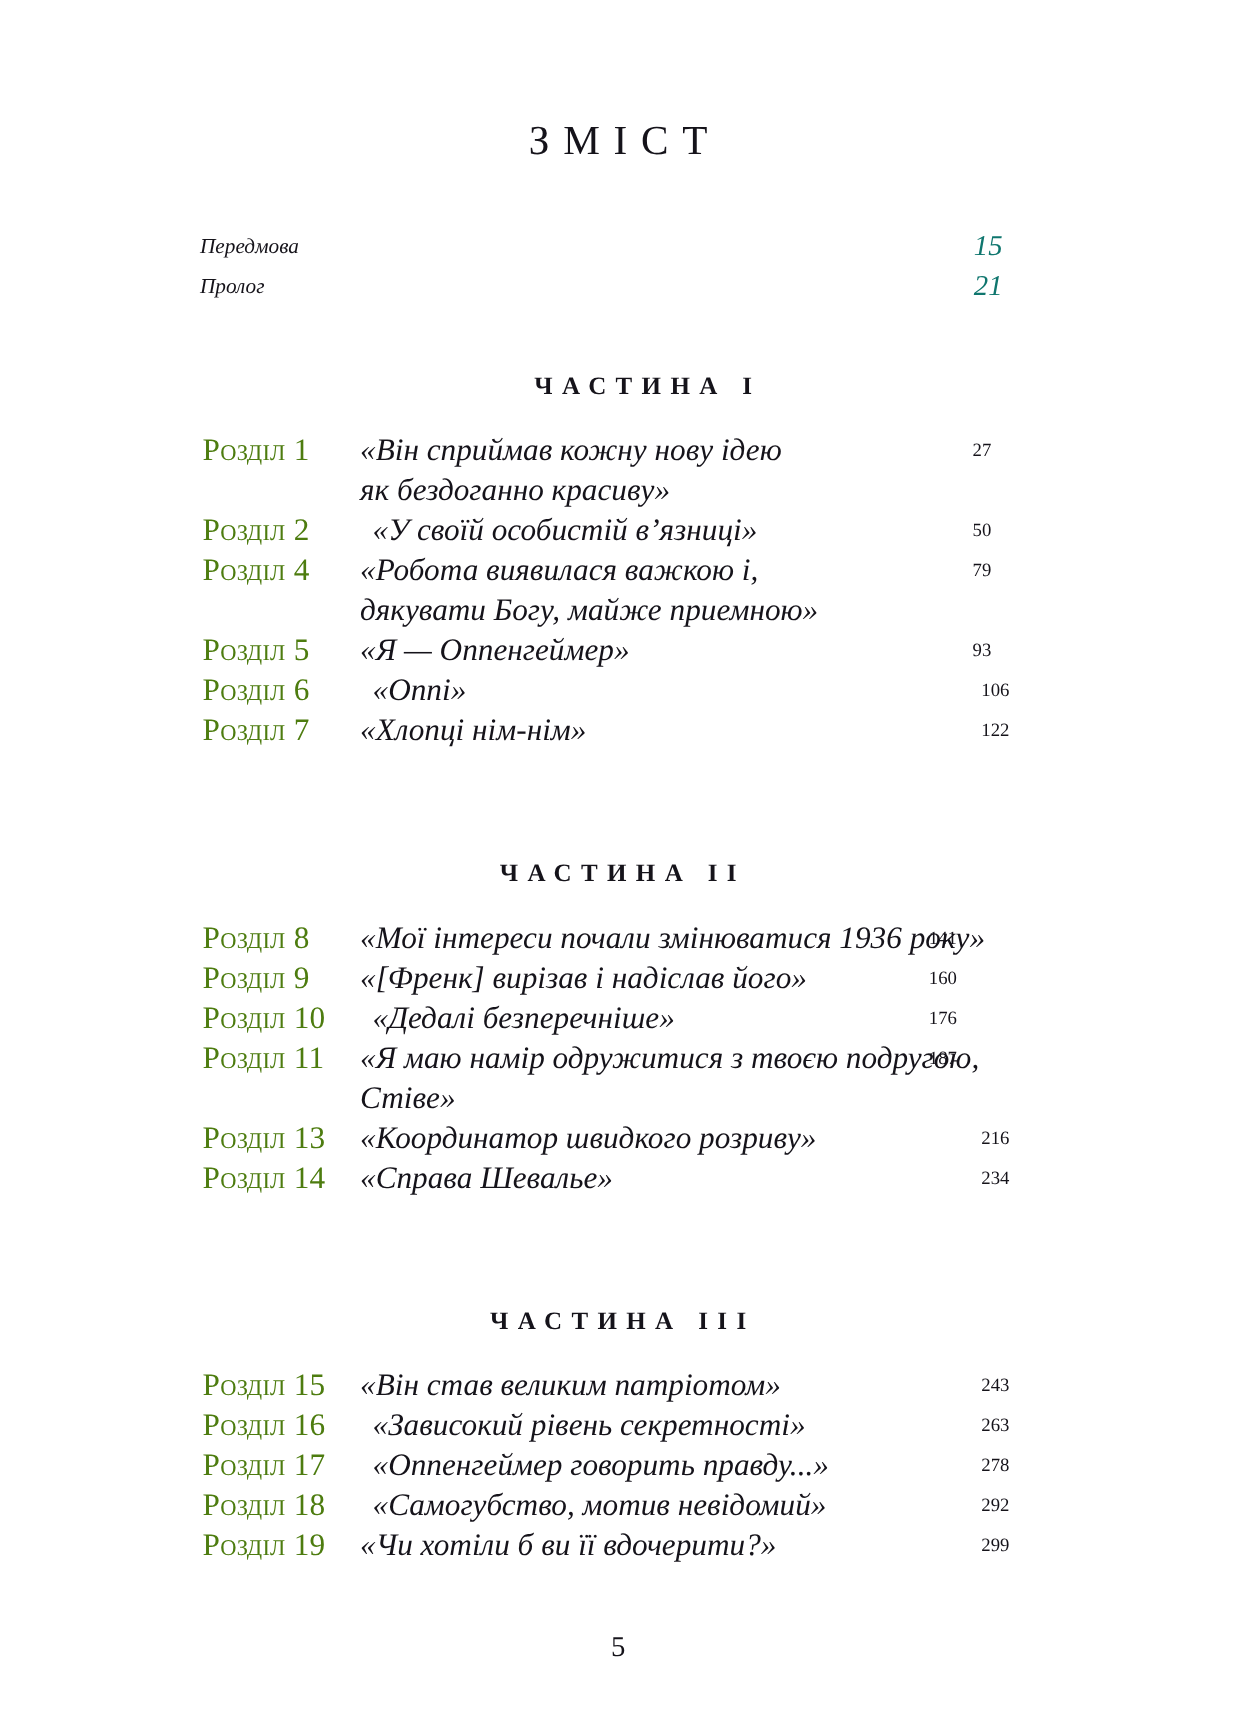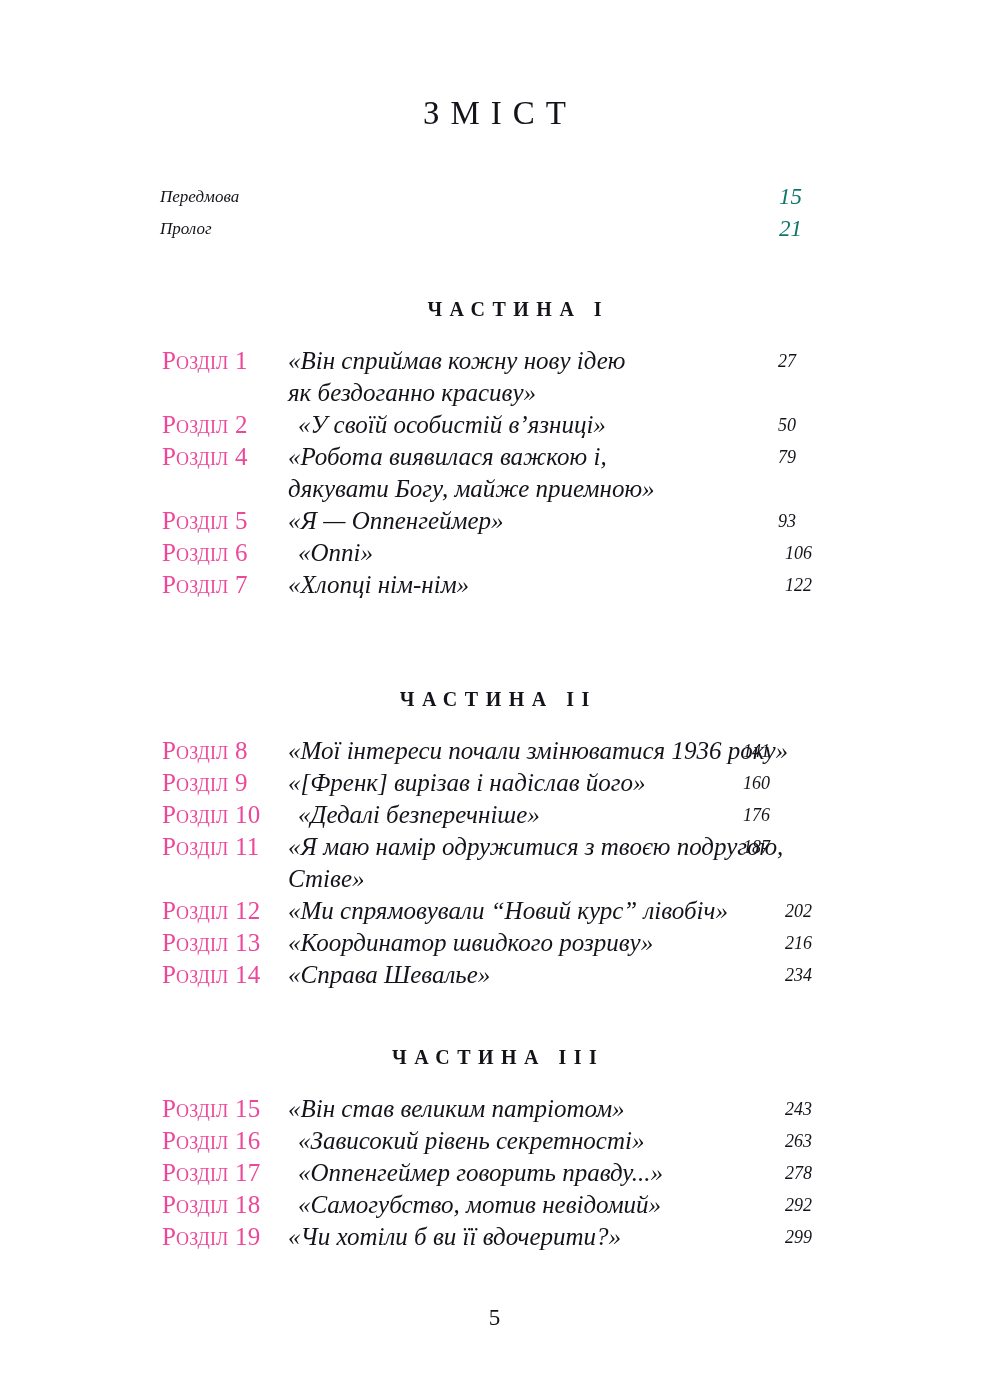--- a/index.html
+++ b/index.html
@@ -91,39 +91,38 @@
   .ch-label {
     position: absolute;
     left: 0;
     top: 0;
     font-style: normal;
     font-variant: small-caps;
     font-size: 25px;
     line-height: 32px;
     letter-spacing: 0.2px;
     white-space: nowrap;
-    color: #ec4899;
+    color: #4d7c0f;
   }
   .ch-title {
     position: absolute;
     left: 126px;
     top: 0;
     font-style: italic;
     font-size: 25px;
     line-height: 32px;
     color: #15131a;
     white-space: pre-wrap;
   }
   .ch-title.indented { left: 136px; }
   .ch-page {
     position: absolute;
     top: 0;
     left: 616px;
-    font-style: italic;
-    font-size: 18px;
+    font-size: 15px;
     line-height: 32px;
     color: #15131a;
   }
   .ch-page.tight { left: 581px; }
   .ch-page.wide  { left: 623px; }
 
   
   .folio {
     position: absolute;
     top: 1305px;
@@ -206,25 +205,20 @@
       <span class="ch-title indented">«Дедалі безперечніше»</span>
       <span class="ch-page tight">176</span>
     </div>
     <div class="ch-row" style="height:64px">
       <span class="ch-label">Розділ 11</span>
       <span class="ch-title">«Я маю намір одружитися з твоєю подругою,
 Стіве»</span>
       <span class="ch-page tight">187</span>
     </div>
     <div class="ch-row" style="height:32px">
-      <span class="ch-label">Розділ 12</span>
-      <span class="ch-title">«Ми спрямовували “Новий курс” лівобіч»</span>
-      <span class="ch-page wide">202</span>
-    </div>
-    <div class="ch-row" style="height:32px">
       <span class="ch-label">Розділ 13</span>
       <span class="ch-title">«Координатор швидкого розриву»</span>
       <span class="ch-page wide">216</span>
     </div>
     <div class="ch-row" style="height:32px">
       <span class="ch-label">Розділ 14</span>
       <span class="ch-title">«Справа Шевалье»</span>
       <span class="ch-page wide">234</span>
     </div>
   </div>

